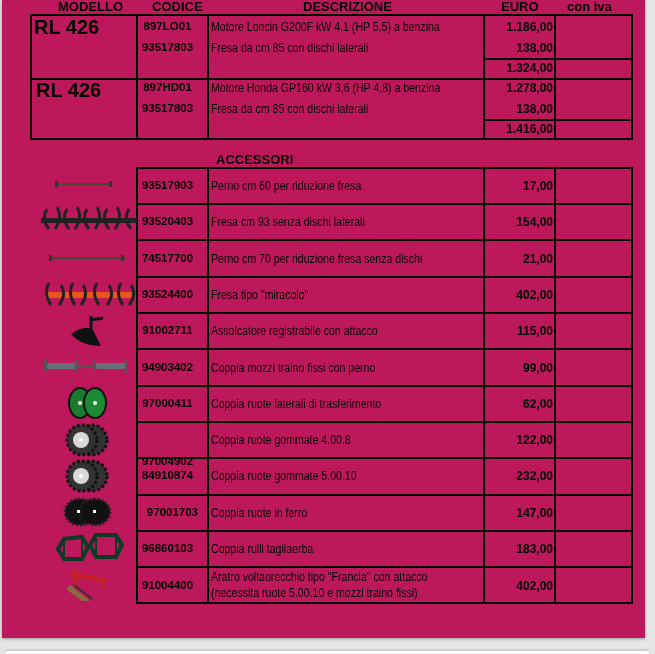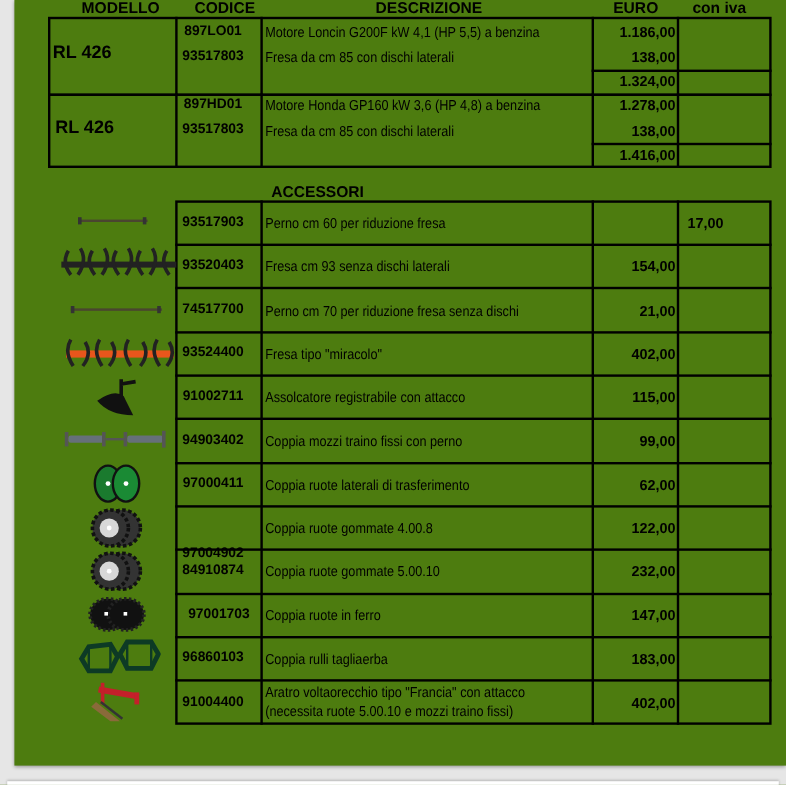--- a/index.html
+++ b/index.html
@@ -1,23 +1,23 @@
 <!DOCTYPE html>
 <html><head>
 <meta charset="utf-8">
 <style>
   html,body{margin:0;padding:0;}
   body{width:655px;height:654px;background:#e6e6e6;position:relative;overflow:hidden;font-family:"Liberation Sans",sans-serif;color:#000;}
-  .page{position:absolute;left:12px;top:0;width:643px;height:638px;background:#4d7c0f;box-shadow:0 1px 3px rgba(0,0,0,0.35);}
+  .page{position:absolute;left:2px;top:0;width:643px;height:638px;background:#be185d;box-shadow:0 1px 3px rgba(0,0,0,0.35);}
   .page2{position:absolute;left:6px;top:651px;width:643px;height:10px;background:#fff;box-shadow:0 -1px 2px rgba(0,0,0,0.2);}
   .hdr{position:absolute;top:0;font-weight:bold;font-size:13px;line-height:14px;}
   .box{position:absolute;border:2px solid #000;box-sizing:border-box;}
   .vline{position:absolute;background:#000;width:2px;}
   .hline{position:absolute;background:#000;height:2px;}
-  .model{position:absolute;font-weight:bold;font-size:15px;line-height:22px;margin-top:17px;}
+  .model{position:absolute;font-weight:bold;font-size:20px;line-height:22px;}
   .code{position:absolute;font-weight:bold;font-size:11.5px;text-align:center;width:61px;}
   .desc{position:absolute;font-size:12px;font-family:"Liberation Sans",sans-serif;transform:scaleX(0.88);transform-origin:left center;white-space:nowrap;}
   .price{position:absolute;font-weight:bold;font-size:12px;text-align:right;width:70px;}
   .acc-title{position:absolute;left:214px;top:152px;font-weight:bold;font-size:13px;}
   .thumb{position:absolute;display:flex;align-items:center;justify-content:center;}
 </style>
 </head>
 <body>
 
 <div class="page">
@@ -87,21 +87,21 @@
   <div>
     <div class="thumb" style="left:48px;top:176px;width:70px;height:16px;">
       <svg width="64" height="8">
           <rect x="2" y="3" width="58" height="2" fill="#4a4530"></rect>
           <rect x="2" y="1" width="3" height="6" fill="#333"></rect>
           <rect x="56" y="1" width="3" height="6" fill="#333"></rect>
         </svg>
     </div>
     <div class="code" style="left:135px;top:179px;">93517903</div>
     <div class="desc" style="left:209px;top:179px;">Perno cm 60 per riduzione fresa</div>
-    <div class="price" style="left:481px;top:179px;padding-left:40px;">17,00</div>
+    <div class="price" style="left:481px;top:179px;">17,00</div>
   </div>
 
   <div>
     <div class="thumb" style="left:38px;top:204px;width:100px;height:34px;">
       <svg width="98" height="32">
           <rect x="0" y="13" width="96" height="5" fill="#222"></rect>
         <path d="M6 4 q-6 10 2 20 M16 2 q6 10 -2 22 M26 4 q-6 10 2 20 M36 2 q6 10 -2 22 M46 4 q-6 10 2 20 M56 2 q6 10 -2 22 M66 4 q-6 10 2 20 M76 2 q6 10 -2 22 M88 4 q-6 10 2 20" stroke="#222" stroke-width="3" fill="none"></path>
         </svg>
     </div>
     <div class="code" style="left:135px;top:215px;">93520403</div>

